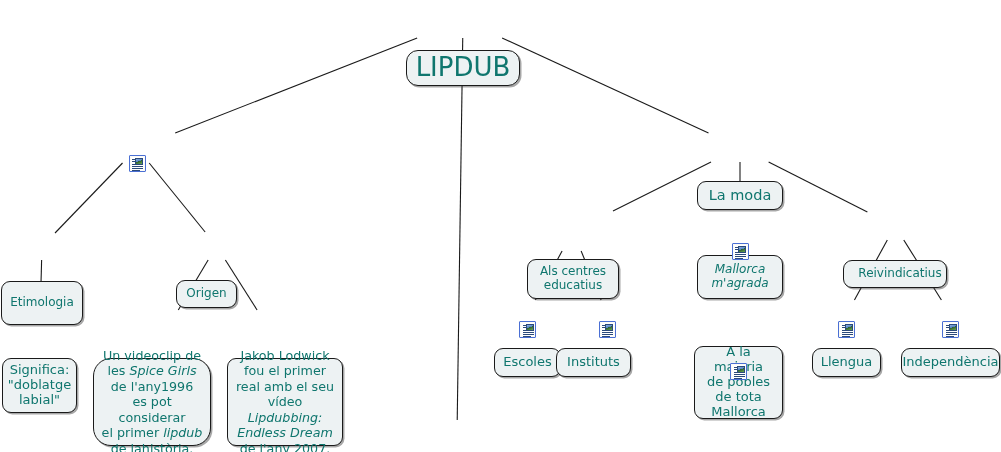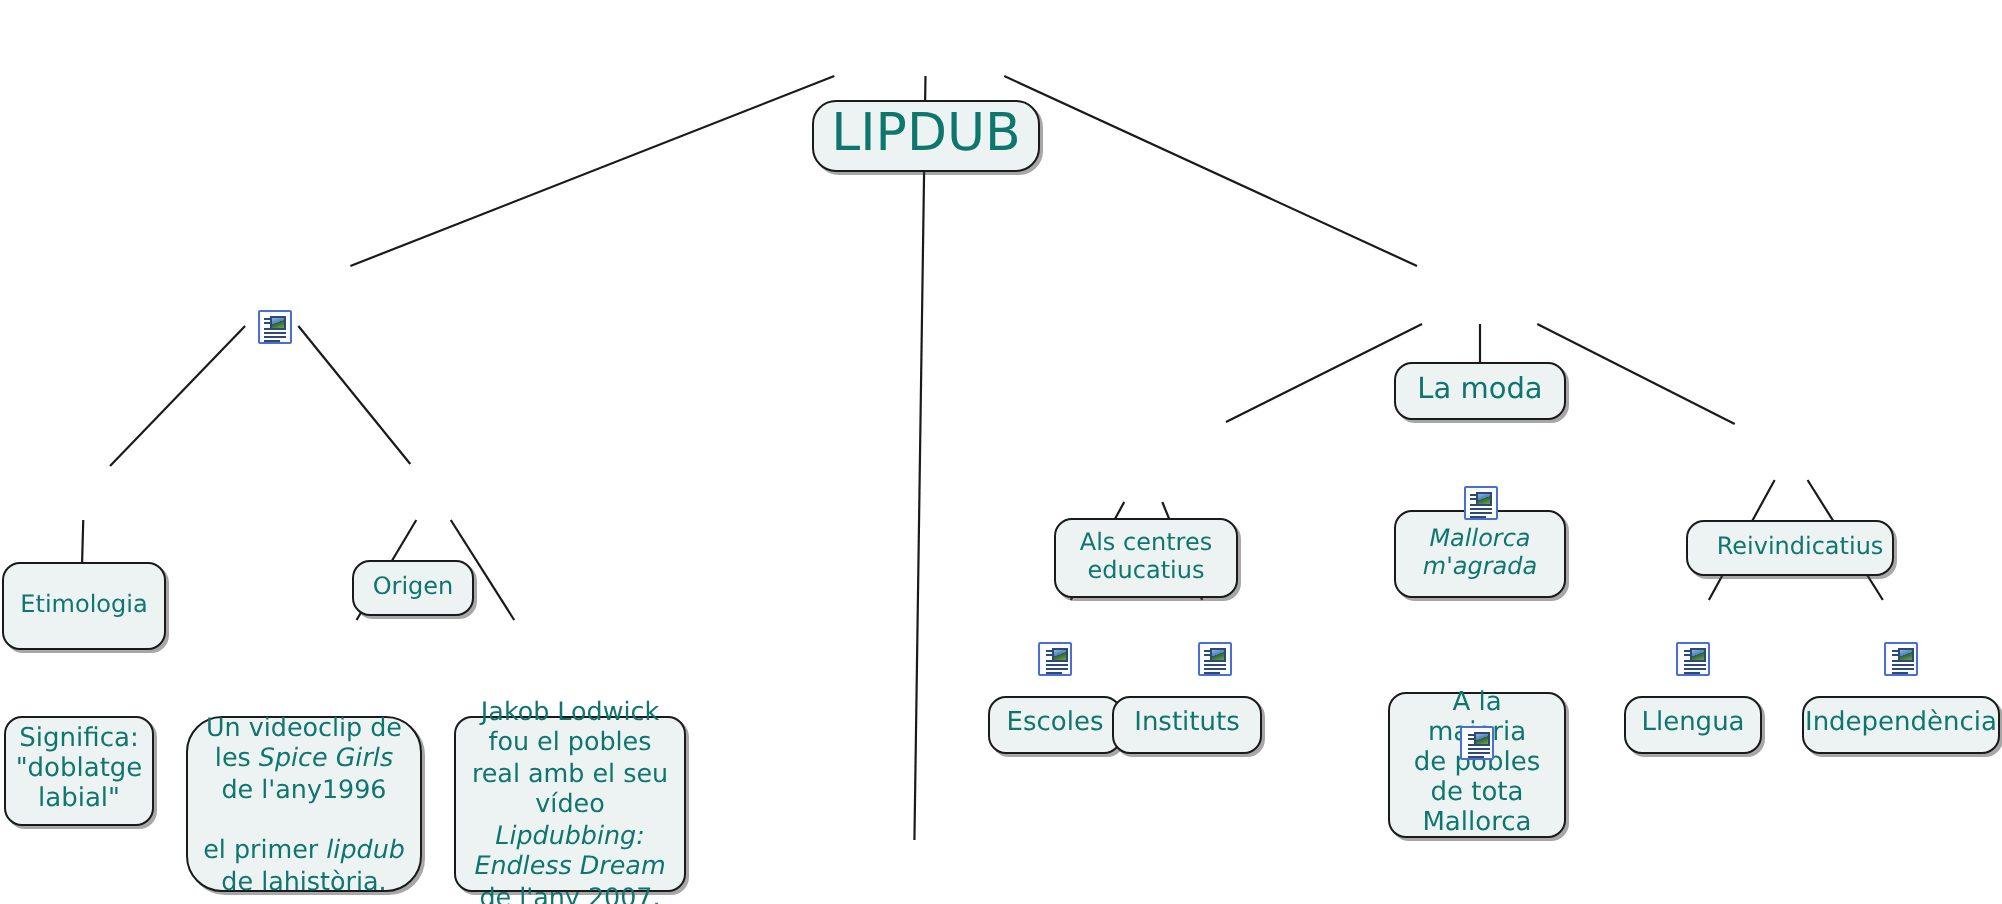--- a/index.html
+++ b/index.html
@@ -139,24 +139,24 @@
   </div>
   <div class="node lvl2" style="left: 176px; top: 232px; width: 61px; height: 28px;">
     <span class="node-label">Origen</span>
   </div>
   <div class="node leaf" style="left: 2px; top: 310px; width: 75px; height: 55px;">
     <span class="node-label">Significa:
 "doblatge
 labial"</span>
   </div>
   <div class="node para" style="left: 93px; top: 310px; width: 118px; height: 88px; border-radius: 18px;">
-    <span class="node-label"><span>Un videoclip de</span><br><span>les </span><em>Spice Girls</em><br><span>de l'any1996</span><br><br><span>el primer </span><em>lipdub</em><br><span>de lahistòria.</span></span>
+    <span class="node-label"><span>Un videoclip de</span><br><span>les </span><em>Spice Girls</em><br><span>de l'any1996</span><br><span>es pot considerar</span><br><span>el primer </span><em>lipdub</em><br><span>de lahistòria.</span></span>
   </div>
   <div class="node para" style="left: 227px; top: 310px; width: 116px; height: 88px;">
-    <span class="node-label"><span>Jakob Lodwick</span><br><span>fou el pobles</span><br><span>real amb el seu</span><br><span>vídeo </span><em>Lipdubbing:</em><br><em>Endless Dream</em><br><span>de l'any 2007.</span></span>
+    <span class="node-label"><span>Jakob Lodwick</span><br><span>fou el primer</span><br><span>real amb el seu</span><br><span>vídeo </span><em>Lipdubbing:</em><br><em>Endless Dream</em><br><span>de l'any 2007.</span></span>
   </div>
 
   <div class="node lvl2" style="left: 527px; top: 211px; width: 92px; height: 40px;">
     <span class="node-label">Als centres
 educatius</span>
   </div>
   <div class="node lvl2 italic" style="left: 697px; top: 207px; width: 86px; height: 44px; align-items: center;">
     <span class="node-label">Mallorca
 m'agrada</span>
   </div>

